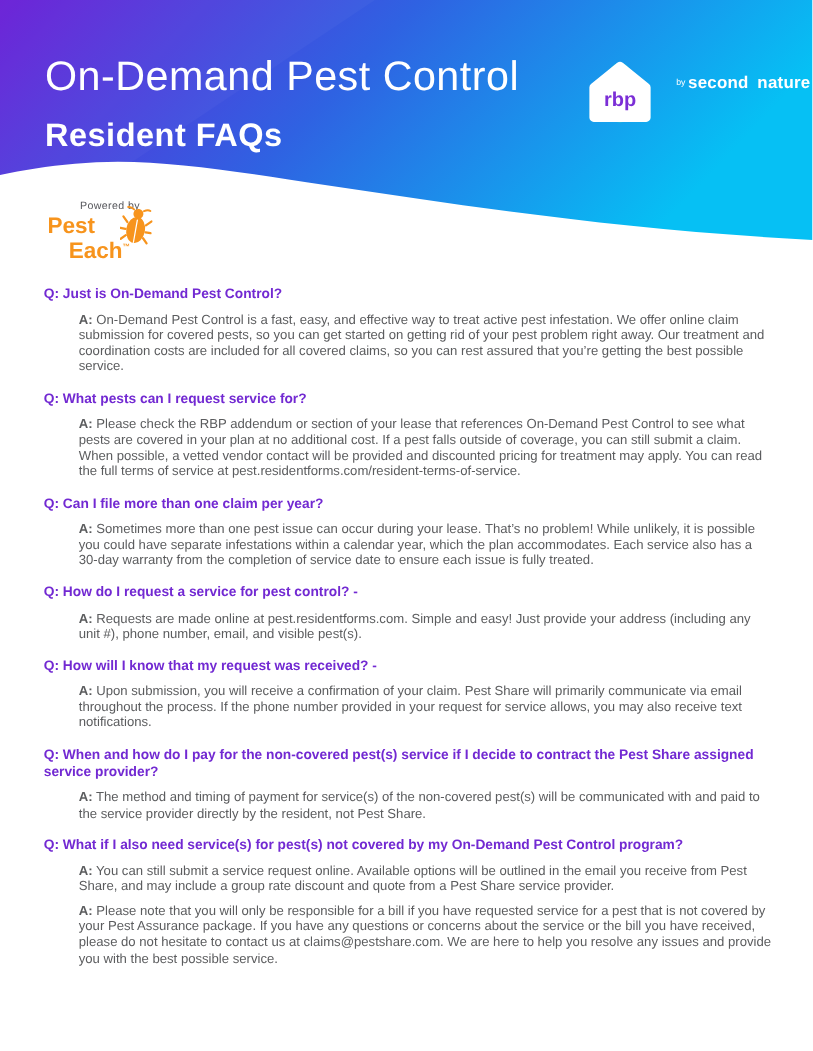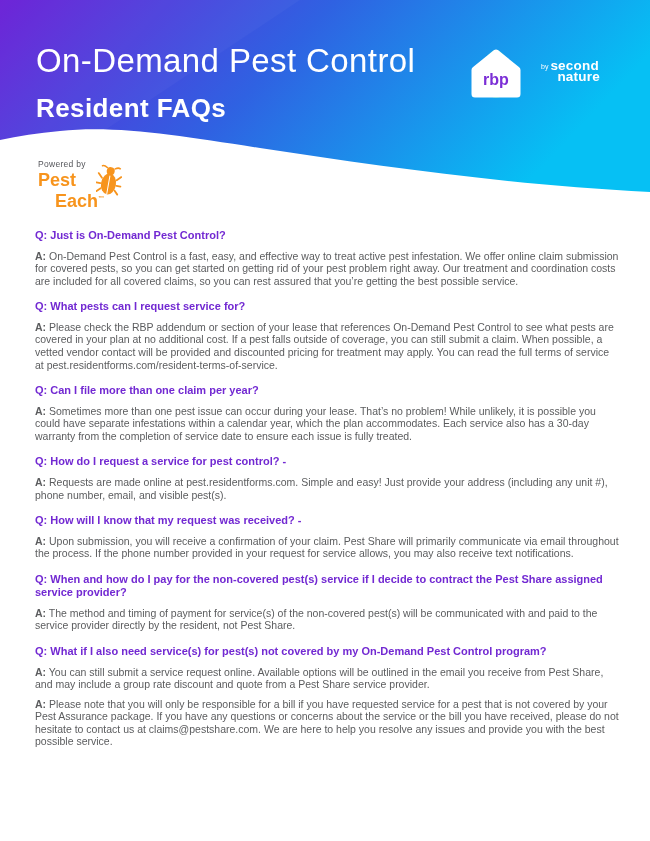--- a/index.html
+++ b/index.html
@@ -21,38 +21,38 @@
     position:absolute; left:36px; top:93px;
     font-size:26px; font-weight:700; color:#ffffff; letter-spacing:.4px;
   }
   
   .rbp-badge { position:absolute; left:467px; top:45px; width:58px; height:58px; }
   .sn-wrap {
     position:absolute; left:541px; top:60px;
     display:flex; flex-direction:row; color:#ffffff;
   }
   .sn-by { font-size:7px; font-weight:400; margin-top:3px; margin-right:2px; }
-  .sn-brand { display:flex; flex-direction:column; font-weight:700; font-size:13.5px; line-height:11px; letter-spacing:.2px; }
+  .sn-brand { display:flex; flex-direction:row; font-weight:700; font-size:13.5px; line-height:11px; letter-spacing:.2px; }
   .sn-brand .l2 { margin-left:7px; }
   
   .pestshare { position:absolute; left:38px; top:159px; width:120px; }
-  .pb-eyebrow { font-size:8.5px; color:#54555A; letter-spacing:.3px; font-weight:400; }
+  .pb-eyebrow { font-size:8.5px; color:#54555A; letter-spacing:.3px; font-weight:400;margin-left:26px; }
   .pb-word1 { font-size:18px; font-weight:700; color:#F7941D; line-height:19px; margin-top:2px; }
   .pb-word2 { font-size:18px; font-weight:700; color:#F7941D; line-height:17px; margin-left:17px; }
   .pb-tm { font-size:6px; vertical-align:super; }
   .pb-bug { position:absolute; left:58px; top:4px; }
   
   .content { position:absolute; left:35px; top:229px; width:584px; }
   .faq-q {
     color:#7229D2; font-weight:700; font-size:11px; line-height:13.5px;
     margin-top:13px;
   }
   .faq-item:first-child .faq-q { margin-top:0; }
   .faq-a {
-    color:#5B5C5E; font-size:10.5px; line-height:12.6px; margin-top:7px;
+    color:#5B5C5E; font-size:10.5px; line-height:12.6px; margin-top:7px;margin-left:28px;
   }
   .a-prefix { font-weight:700; }
 </style>
 </head>
 <body>
 
 <div class="hero">
   <svg width="650" height="200" viewBox="0 0 650 200" aria-hidden="true">
     <defs>
       <linearGradient id="heroGrad" x1="0%" y1="0%" x2="100%" y2="28%">

